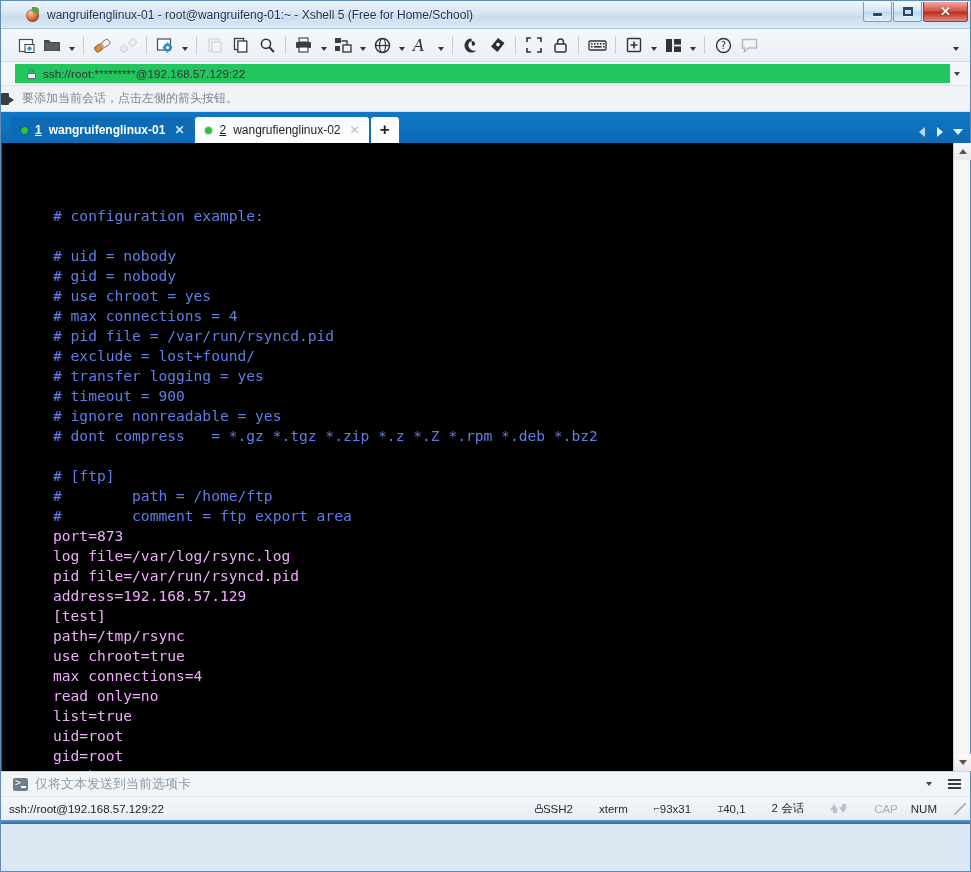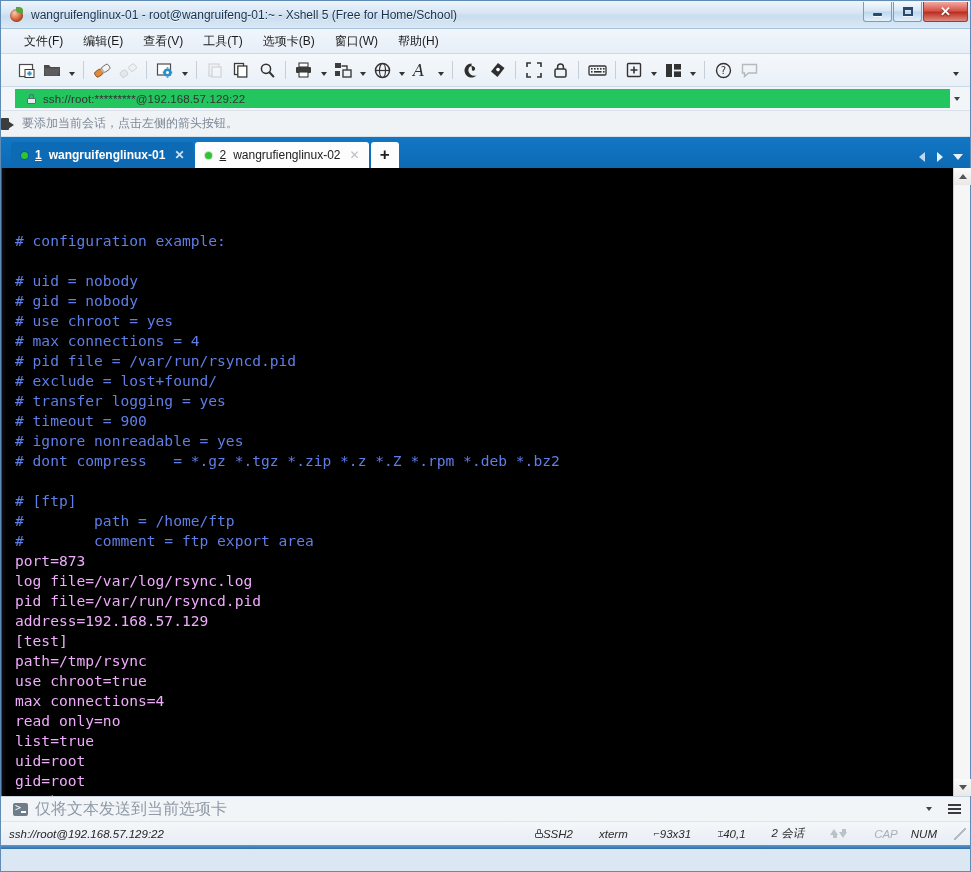--- a/index.html
+++ b/index.html
@@ -10,21 +10,21 @@
   }
   #app{
     position:relative; width:971px; height:872px;
     background:linear-gradient(to bottom,#e8f0f8 0%,#dbe7f3 100%);
     border:1px solid #5f8bb5;
   }
   
   .titlebar{
     position:relative; height:28px;
     background:linear-gradient(to bottom,#eef5fb 0%,#d7e5f3 45%,#c9dcee 55%,#dbe9f6 100%);
-    display:flex; align-items:center; padding-left:8px;
+    display:flex; align-items:center; padding-left:24px;
     border-bottom:1px solid #a8c4dd;
   }
   .tb-icon{
     width:16px;height:16px;margin-right:6px;flex:0 0 auto;position:relative;
   }
   .tb-icon .globe{
     position:absolute;left:1px;top:2px;width:13px;height:13px;border-radius:50%;
     background:radial-gradient(circle at 35% 30%,#f7c8b0,#d2592c 60%,#8c2d0d);
     box-shadow:inset 0 0 2px rgba(0,0,0,.45);
   }
@@ -155,20 +155,21 @@
     display:flex;
   }
   .term-left{ width:6px; background:linear-gradient(to right,#0a0d14,#000); flex:0 0 auto;
      border-left:1px solid #35506b;}
   .term{
     flex:1; position:relative; overflow:hidden;
     padding:3px 0 0 8px;
     font-family:"DejaVu Sans Mono","Liberation Mono",monospace;
     font-size:14.6px; line-height:20px; color:#d8d8d8;
     white-space:pre;
+    margin-left:38px;
   }
   .ln{ height:20px; }
   .c-cmt{ color:#5f7ee8; }
   .c-txt{ color:#f0abfc; }
 
   
   .vsb{ width:17px; background:#f0f0f0; border-left:1px solid #cfcfcf; flex:0 0 auto;
         position:relative; }
   .vsb .arrow-up,.vsb .arrow-dn{
     height:17px; width:17px; display:flex;align-items:center;justify-content:center;
@@ -181,31 +182,31 @@
 
   
   .sendbar{
     height:26px; display:flex; align-items:center; gap:7px; padding-left:12px;
     background:#f2f5f8; border-top:1px solid #c9d4de; border-bottom:1px solid #dde4eb;
   }
   .sb-ico{ width:15px;height:13px;background:#6f7d8b;border-radius:2px;position:relative;flex:0 0 auto;}
   .sb-ico:before{ content:">"; position:absolute; left:2px; top:-1px; color:#fff; font-size:10px;
     font-family:"DejaVu Sans Mono",monospace;}
   .sb-ico:after{ content:""; position:absolute; left:8px; bottom:3px; width:5px;height:1.5px;background:#fff;}
-  .sb-text{ font-size:16px; color:#8f9aa6; flex:1; }
+  .sb-text{ font-size:13px; color:#8f9aa6; flex:1; }
   .sb-caret{ width:16px;height:16px;display:flex;align-items:center;justify-content:center;}
   .sb-caret:after{content:"";border-left:3.5px solid transparent;border-right:3.5px solid transparent;border-top:4px solid #444;}
   .sb-menu{ width:20px;height:16px;display:flex;flex-direction:column;justify-content:center;gap:2px;align-items:center;margin-right:6px;}
   .sb-menu span{ display:block;width:13px;height:2px;background:#3a3a3a; }
 
   
   .statusbar{
     height:23px; display:flex; align-items:center;
     background:linear-gradient(to bottom,#f4f7fa,#e7edf4);
-    font-size:11.5px; color:#2a2a2a; padding-left:8px;font-style:italic;
+    font-size:11.5px; color:#2a2a2a; padding-left:8px;
   }
   .st-left{ flex:1; color:#222; font-size:11.5px; }
   .st-cell{ display:flex; align-items:center; padding:0 13px; white-space:nowrap; }
   .st-cell.dimtext{ color:#a8b0b8; }
   .st-lock{ position:relative; width:8px;height:9px;flex:0 0 auto;}
   .st-lock .b{position:absolute;bottom:0;left:0;width:8px;height:5px;border:1px solid #45505c;border-radius:1px;}
   .st-lock .s{position:absolute;top:0;left:2px;width:4px;height:4px;border:1px solid #45505c;border-bottom:none;border-radius:2px 2px 0 0;}
   .mini-ico{ font-family:"DejaVu Sans Mono",monospace; font-size:10px; color:#4a545f; }
   .ar-up,.ar-dn{ width:9px;height:11px; position:relative; }
   .ar-up:after{content:"";position:absolute;left:0;top:1px;border-left:4.5px solid transparent;border-right:4.5px solid transparent;border-bottom:6px solid #b9c1c9;}
@@ -234,29 +235,20 @@
         </div>
       <div class="wbtn">
           <div class="max"></div>
         </div>
       <div class="wbtn close">
           <div class="x">✕</div>
         </div>
     </div>
   </div>
 
-  <div class="menubar">
-    <div class="menu-item">文件(F)</div>
-    <div class="menu-item">编辑(E)</div>
-    <div class="menu-item">查看(V)</div>
-    <div class="menu-item">工具(T)</div>
-    <div class="menu-item">选项卡(B)</div>
-    <div class="menu-item">窗口(W)</div>
-    <div class="menu-item">帮助(H)</div>
-  </div>
 
   <div class="toolbar">
 
     <div class="tool">
       <svg width="17" height="17" viewBox="0 0 17 17">
         <rect x="1.5" y="2.5" width="13" height="12" fill="#fff" stroke="#4c4c4c" stroke-width="1.2"></rect>
         <rect x="7" y="7.5" width="9" height="8" fill="#fff" stroke="#3a3a3a" stroke-width="1"></rect>
         <path d="M11.5 9.3v4.4M9.3 11.5h4.4" stroke="#2b8fc9" stroke-width="1.8"></path>
       </svg>
     </div>

